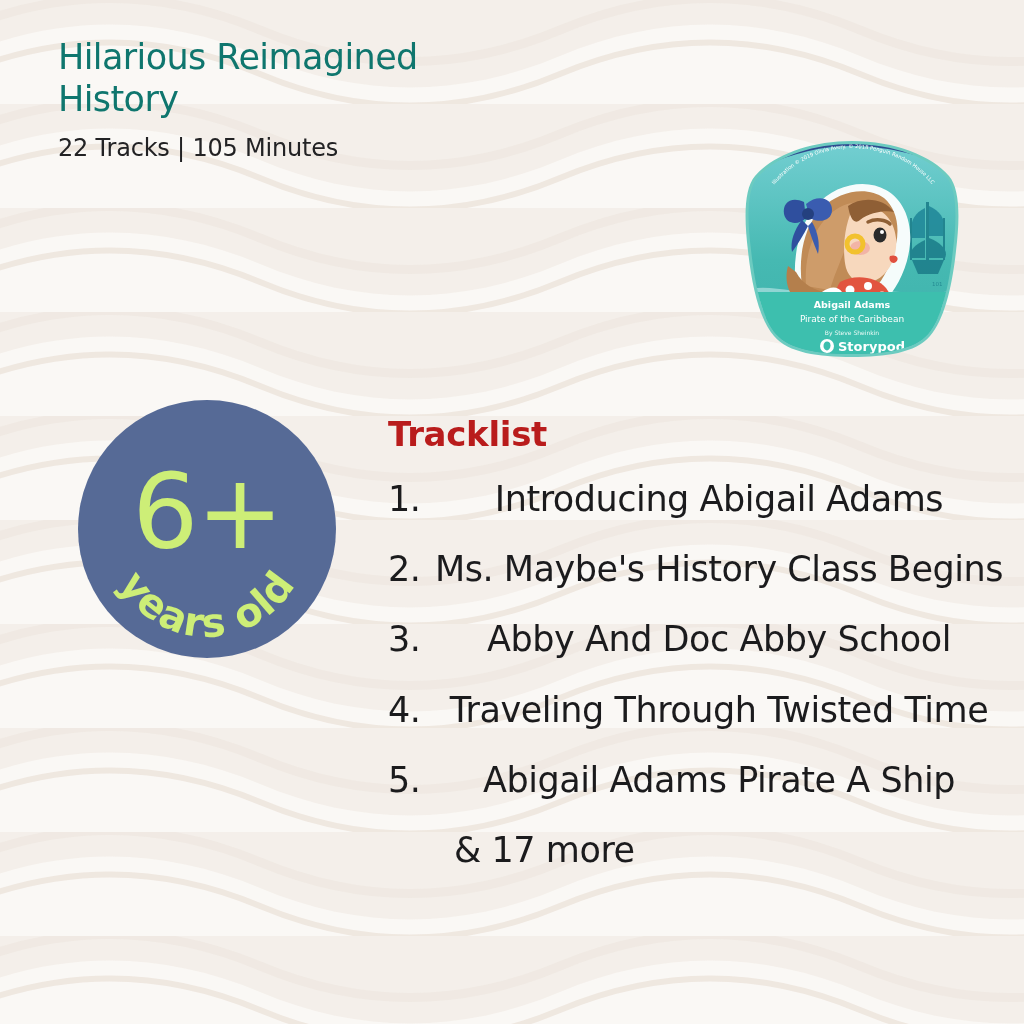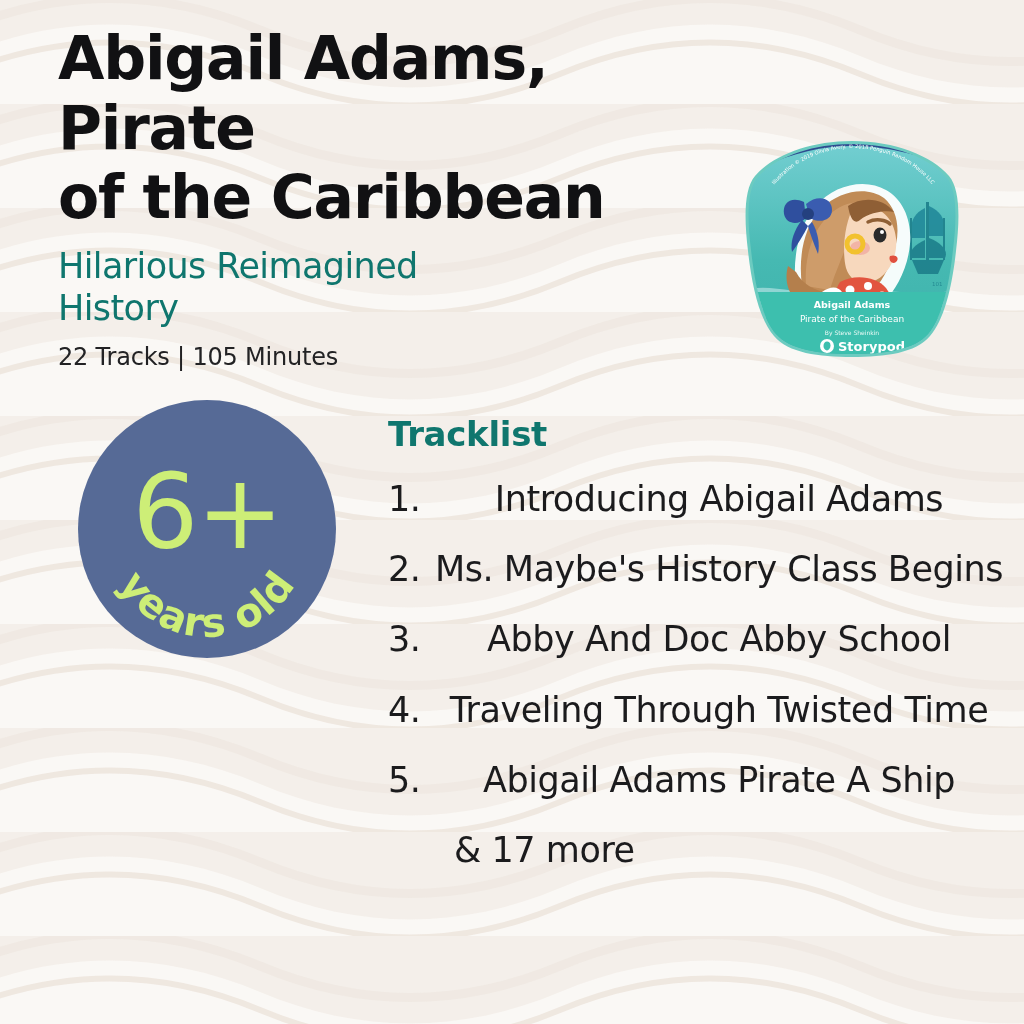--- a/index.html
+++ b/index.html
@@ -96,21 +96,21 @@
     left: 388px;
     top: 414px;
     width: 620px;
     z-index: 3;
   }
   .tracklist-heading {
     font-family: "DejaVu Sans", sans-serif;
     font-weight: bold;
     font-size: 34px;
     letter-spacing: -0.3px;
-    color: #0f766e;
+    color: #b91c1c;
     margin: 0 0 22px 0;
   }
   .track-list {
     list-style: none;
     margin: 0;
     padding: 0;
   }
   .track-item {
     display: flex;
     align-items: flex-start;
@@ -153,22 +153,20 @@
           <path d="M-40,56 C 60,14 160,14 260,56 C 360,98 460,98 560,56 C 660,14 760,14 860,56 C 960,98 1060,98 1160,56 L1160,104 L-40,104 Z" fill="#faf8f5" opacity="0.95"></path>
           <path d="M-40,74 C 60,32 160,32 260,74 C 360,116 460,116 560,74 C 660,32 760,32 860,74 C 960,116 1060,116 1160,74" fill="none" stroke="#ece4db" stroke-width="6" opacity="0.8"></path>
           <path d="M-40,30 C 60,-12 160,-12 260,30 C 360,72 460,72 560,30 C 660,-12 760,-12 860,30 C 960,72 1060,72 1160,30" fill="none" stroke="#efe8e0" stroke-width="9" opacity="0.7"></path>
         </pattern>
       </defs>
       <rect x="0" y="0" width="1024" height="1024" fill="url(#chevWave)"></rect>
     </svg>
   </div>
 
   <div class="header">
-    <h1 class="title">Abigail Adams, Pirate
-of the Caribbean</h1>
     <h2 class="subtitle">Hilarious Reimagined
 History</h2>
     <div class="meta">22 Tracks | 105 Minutes</div>
   </div>
 
   <div class="product-card">
     <svg width="216" height="218" viewBox="0 0 216 218">
       <defs>
         <clipPath id="cardClip">
           <path d="M108,4 C 150,4 186,18 203,38 C 213,50 213,78 209,110

